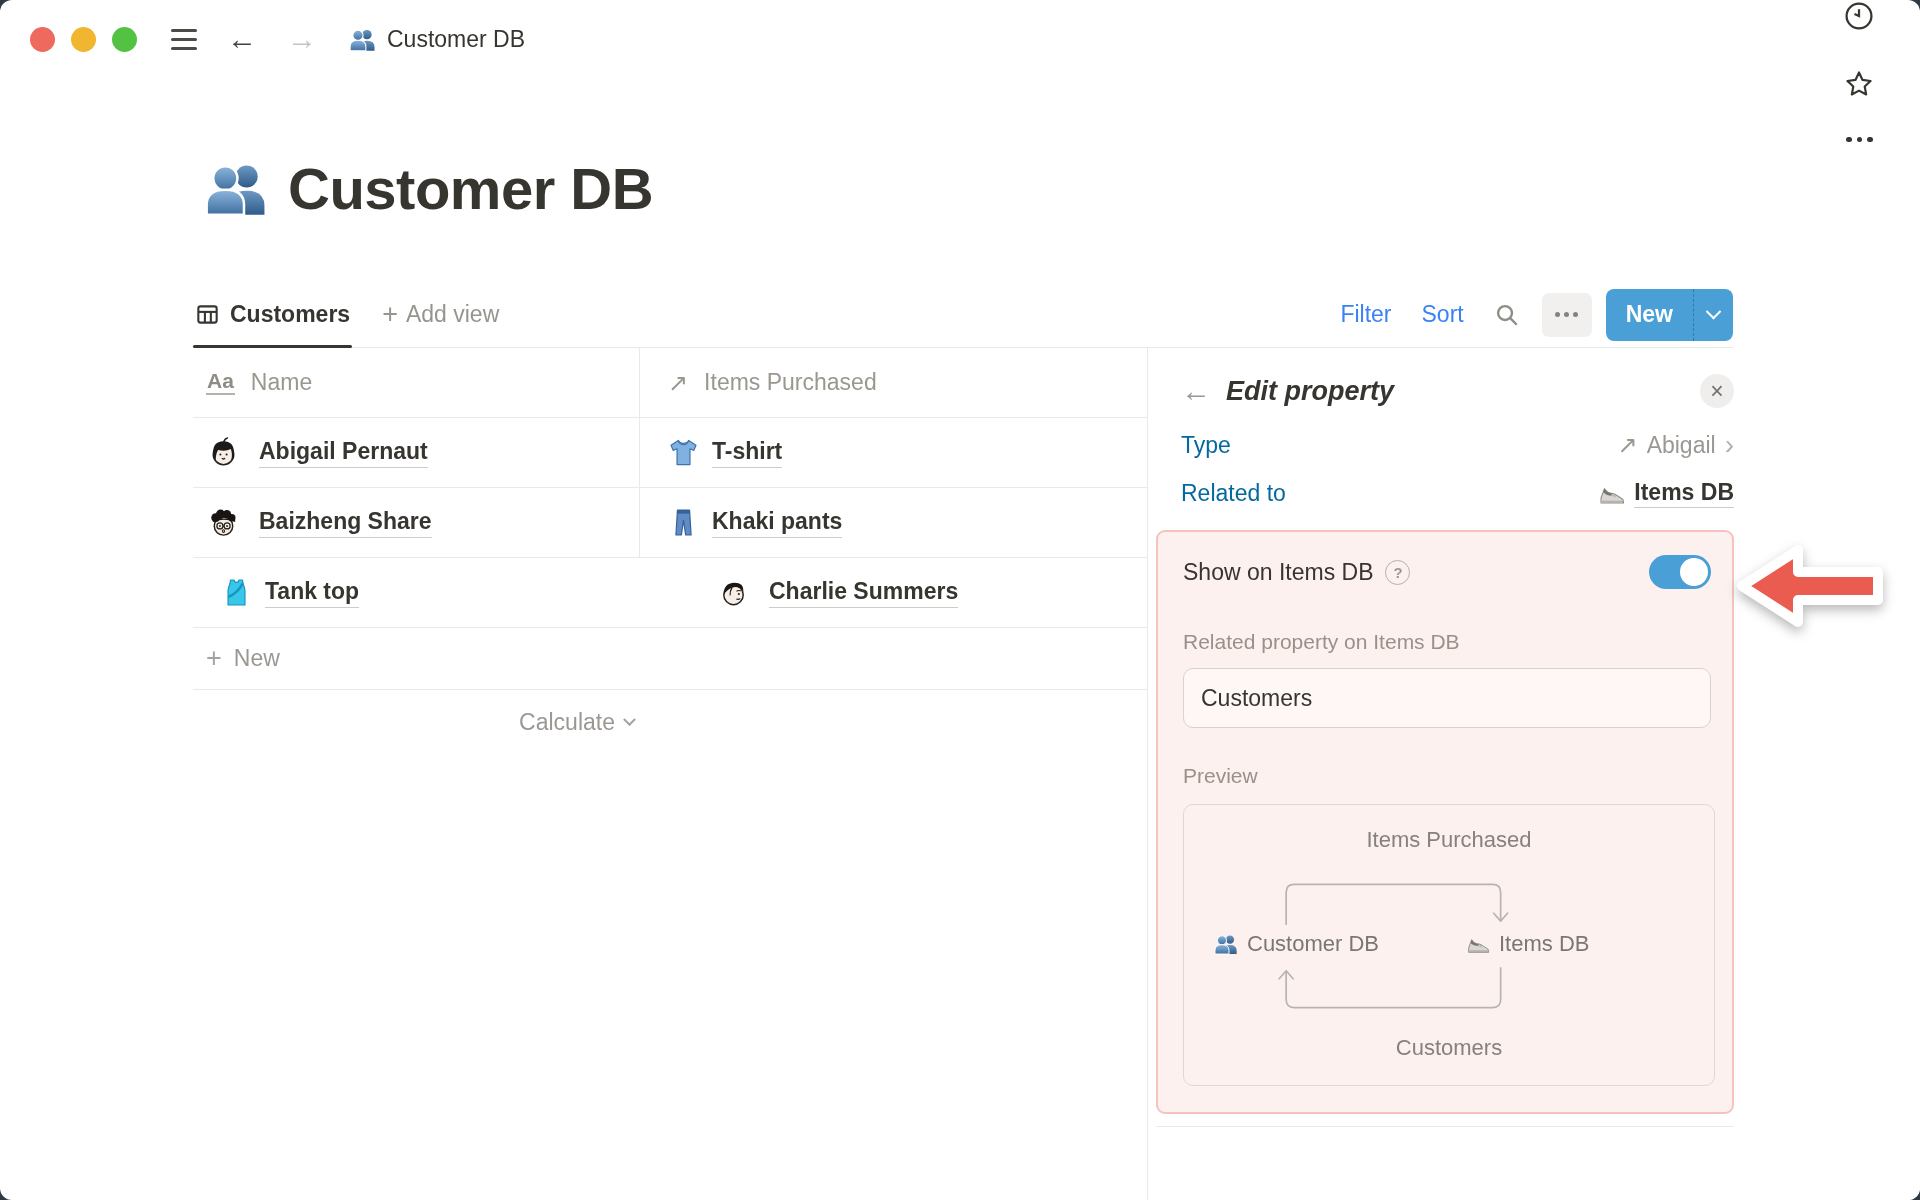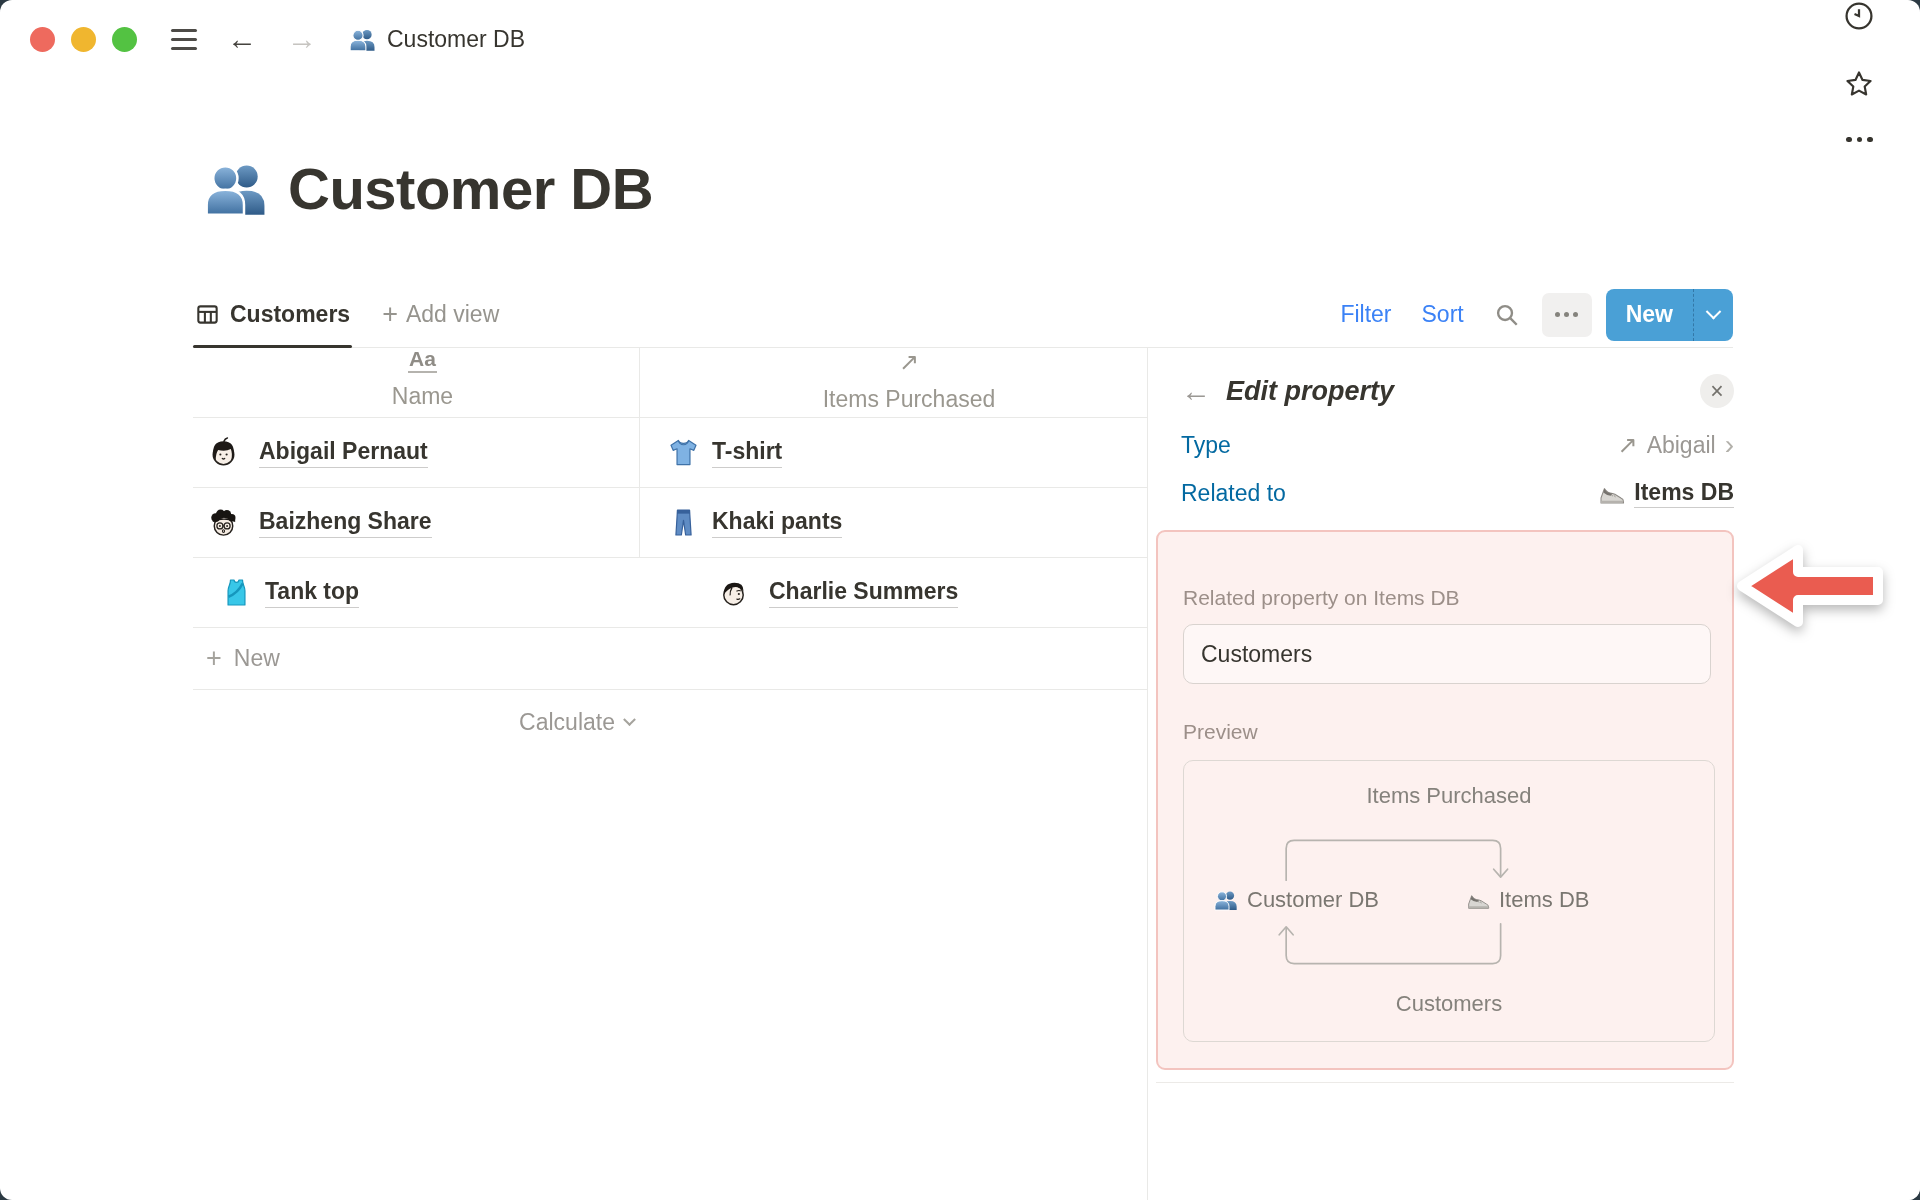--- a/index.html
+++ b/index.html
@@ -71,21 +71,21 @@
   .chev-down { width:11px; height:11px; border-right:2.4px solid currentColor; border-bottom:2.4px solid currentColor;
                transform:rotate(45deg) translate(-2px,-2px); display:inline-block; }
   
   .table { position:absolute; left:193px; top:348px; width:957px; }
   .trow { display:flex; border-bottom:1px solid #e9e9e7; align-items:stretch; }
   .thead-row { height:70px; }
   .body-row { height:70px; }
   .tcell { display:flex; align-items:center; }
   .cell-name { width:447px; padding-left:13px; border-right:1px solid #e9e9e7; gap:18px; }
   .cell-item { flex:1; padding-left:28px; gap:13px; }
-  .th { color:#9a978f; font-size:23px; gap:10px;flex-direction:column; }
+  .th { color:#9a978f; font-size:23px; gap:16px; }
   .aa { font-size:21px; font-weight:600; color:#8f8c86; border-bottom:2px solid #b5b3ae; line-height:1.05; padding:0 1px 1px; }
   .rel-arrow { font-size:24px; color:#9a978f; }
   .link-text { font-size:23px; font-weight:600; color:#37352f;
                border-bottom:1.6px solid rgba(55,53,47,.25); padding-bottom:2px; }
   .avatar svg { width:35px; height:35px; }
   .item-icon svg { width:31px; height:31px; }
   .newrow { height:62px; display:flex; align-items:center; gap:12px; color:#9b9894;
             font-size:23px; padding-left:13px; border-bottom:1px solid #e9e9e7; }
   .newrow .plus { font-size:27px; line-height:1; color:#a5a39d; }
   .calcrow { height:64px; width:447px; display:flex; align-items:center; justify-content:flex-end;
@@ -400,20 +400,29 @@
                 <path d="M8.5 11.5 q4 6.5 11 6.5 l-2.6 3 q-5 0-9.8-4.2 z" fill="#76736e"></path>
                 <path d="M4 27.5 h30 q0 3-3 3 H4 z" fill="#b5b2ad"></path>
                 <path d="M17.5 19.5 l2.4 2 M21 20.5 l2.4 2" stroke="#8e8b86" stroke-width="1.2"></path>
               </svg>
             </span>
           <span class="val-text">Items DB</span>
         </span>
       </div>
 
       <div class="hl-section">
+        <div class="show-row">
+          <div class="show-left">
+            <span>Show on Items DB</span>
+            <span class="q-icon">?</span>
+          </div>
+          <div class="toggle on" id="show-toggle">
+            <span class="knob"></span>
+          </div>
+        </div>
 
         <div class="sub-label">Related property on Items DB</div>
         <input class="prop-input" value="Customers" style="">
 
         <div class="sub-label">Preview</div>
 
         <div class="preview-box">
           <svg class="pv-arcs" viewBox="0 0 532 282" fill="none" stroke="#b7b4af" stroke-width="1.7" stroke-linecap="round" stroke-linejoin="round">
             <path d="M102 120 V88 Q102 80 110 80 H310 Q318 80 318 88 V116"></path>
             <path d="M311 109 L318 117 L325 109"></path>

